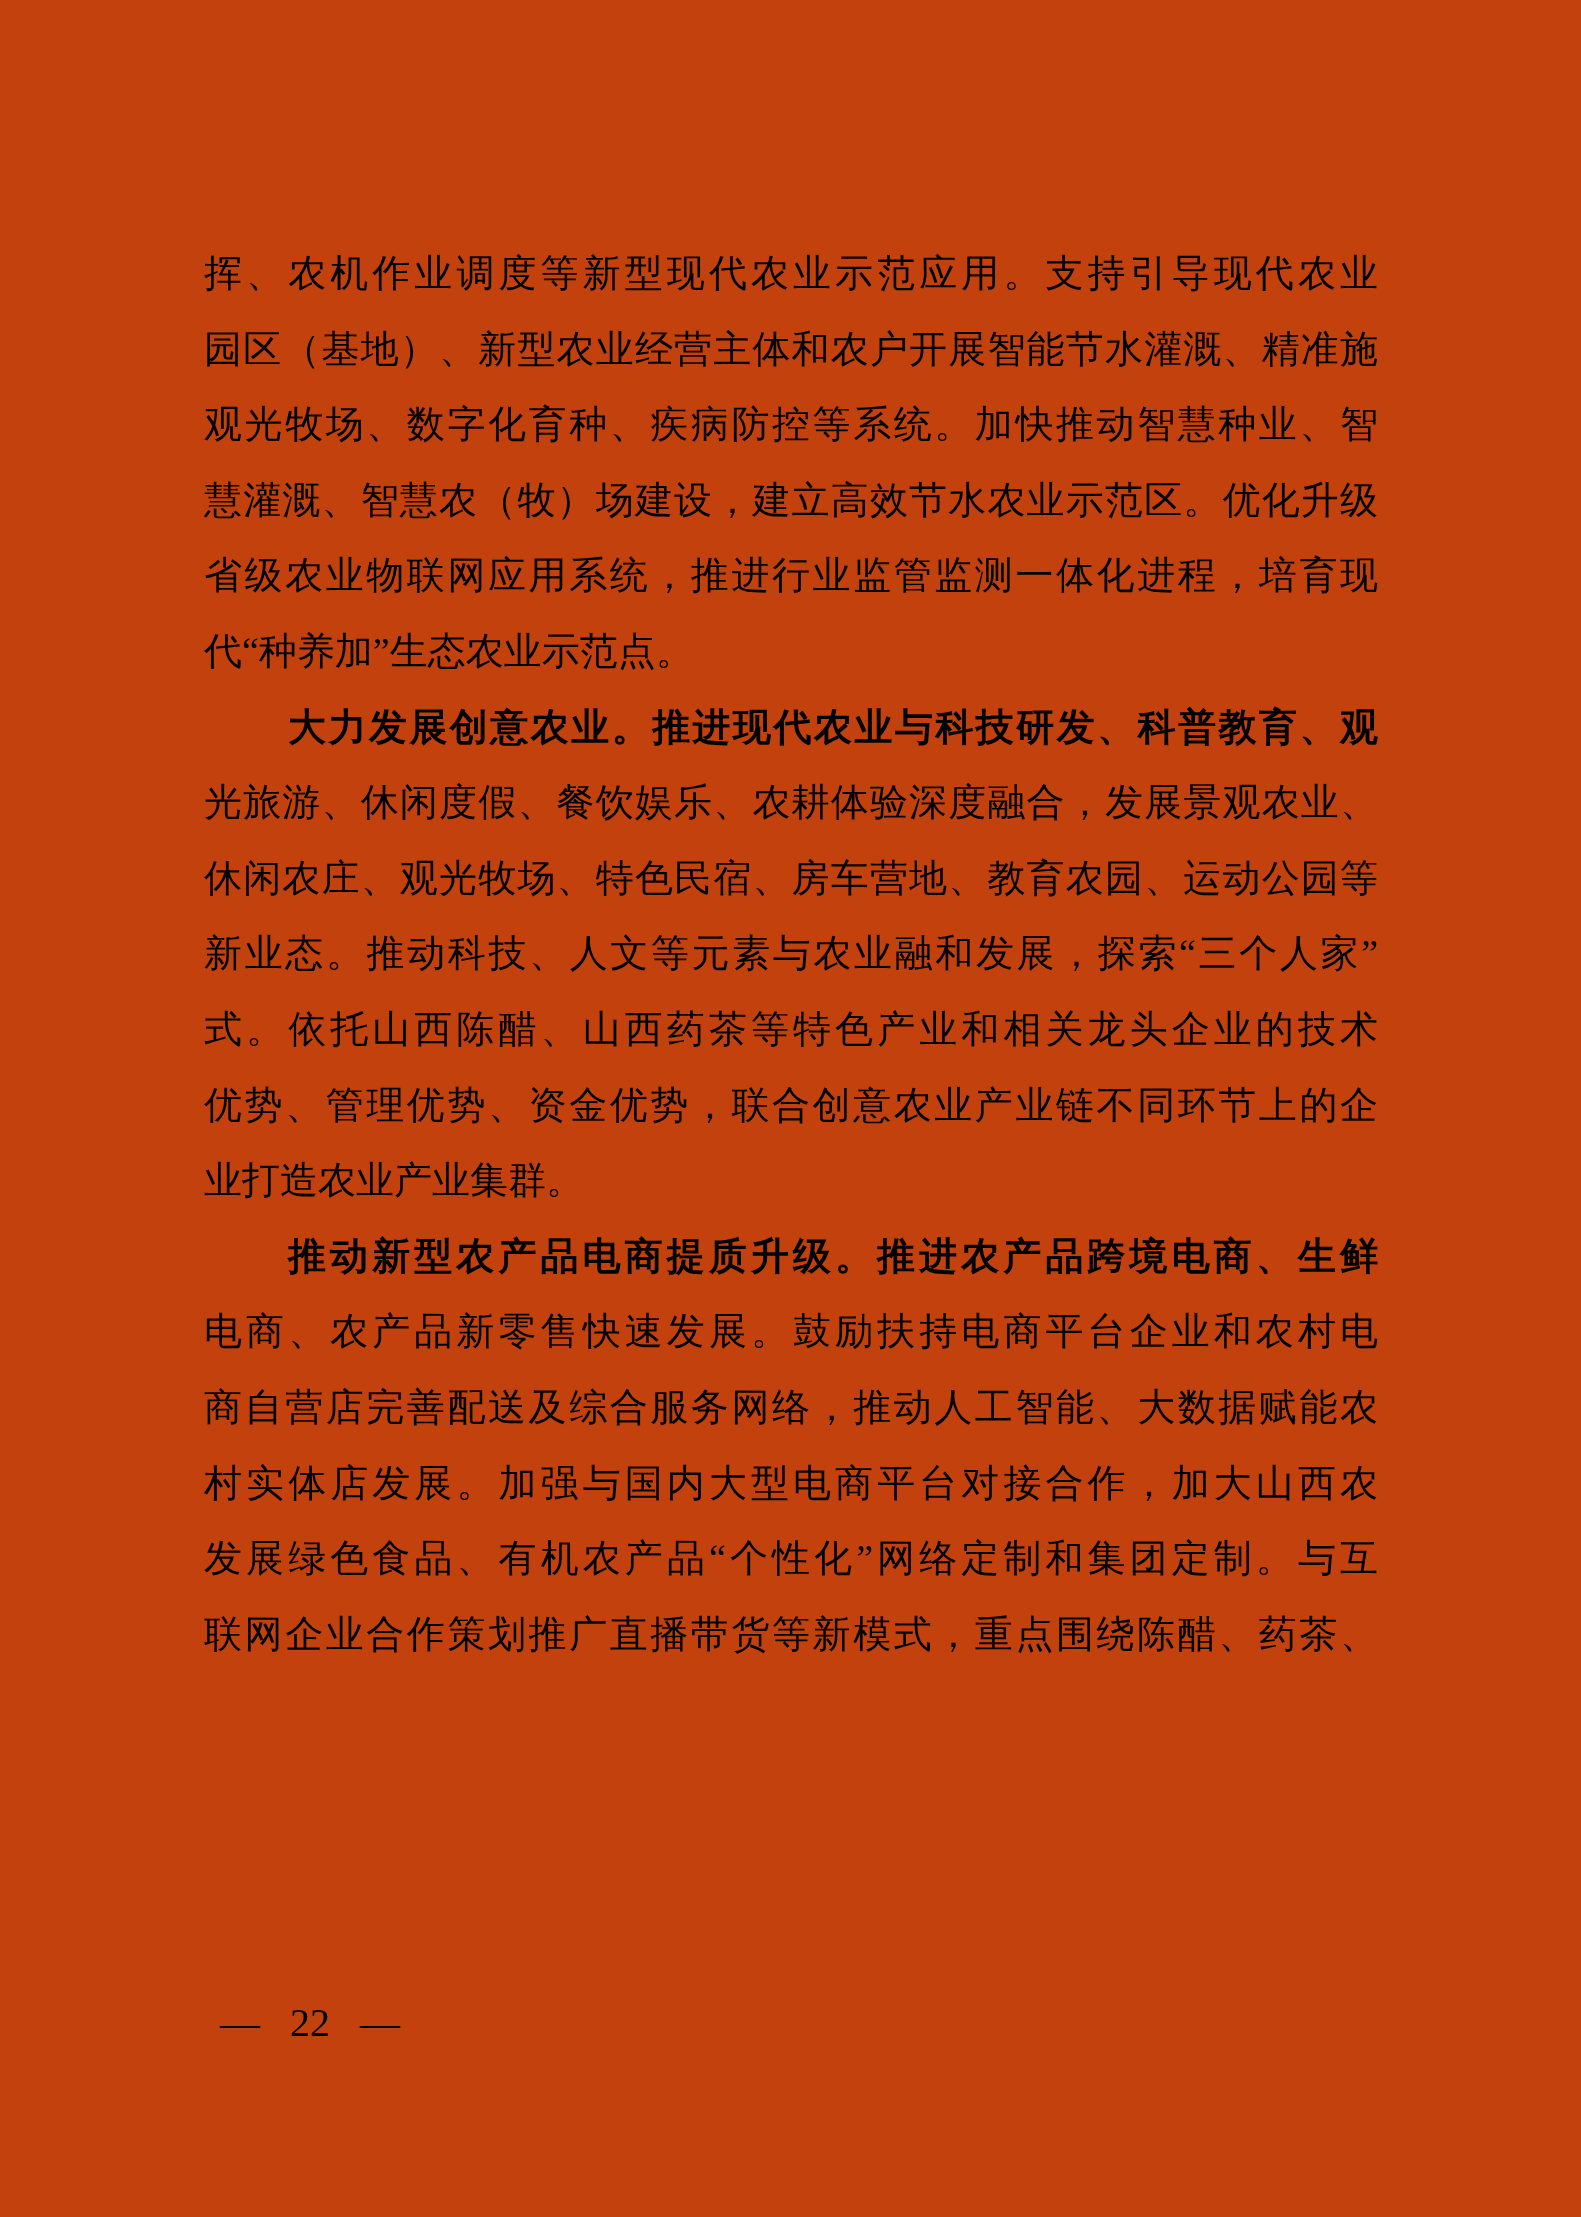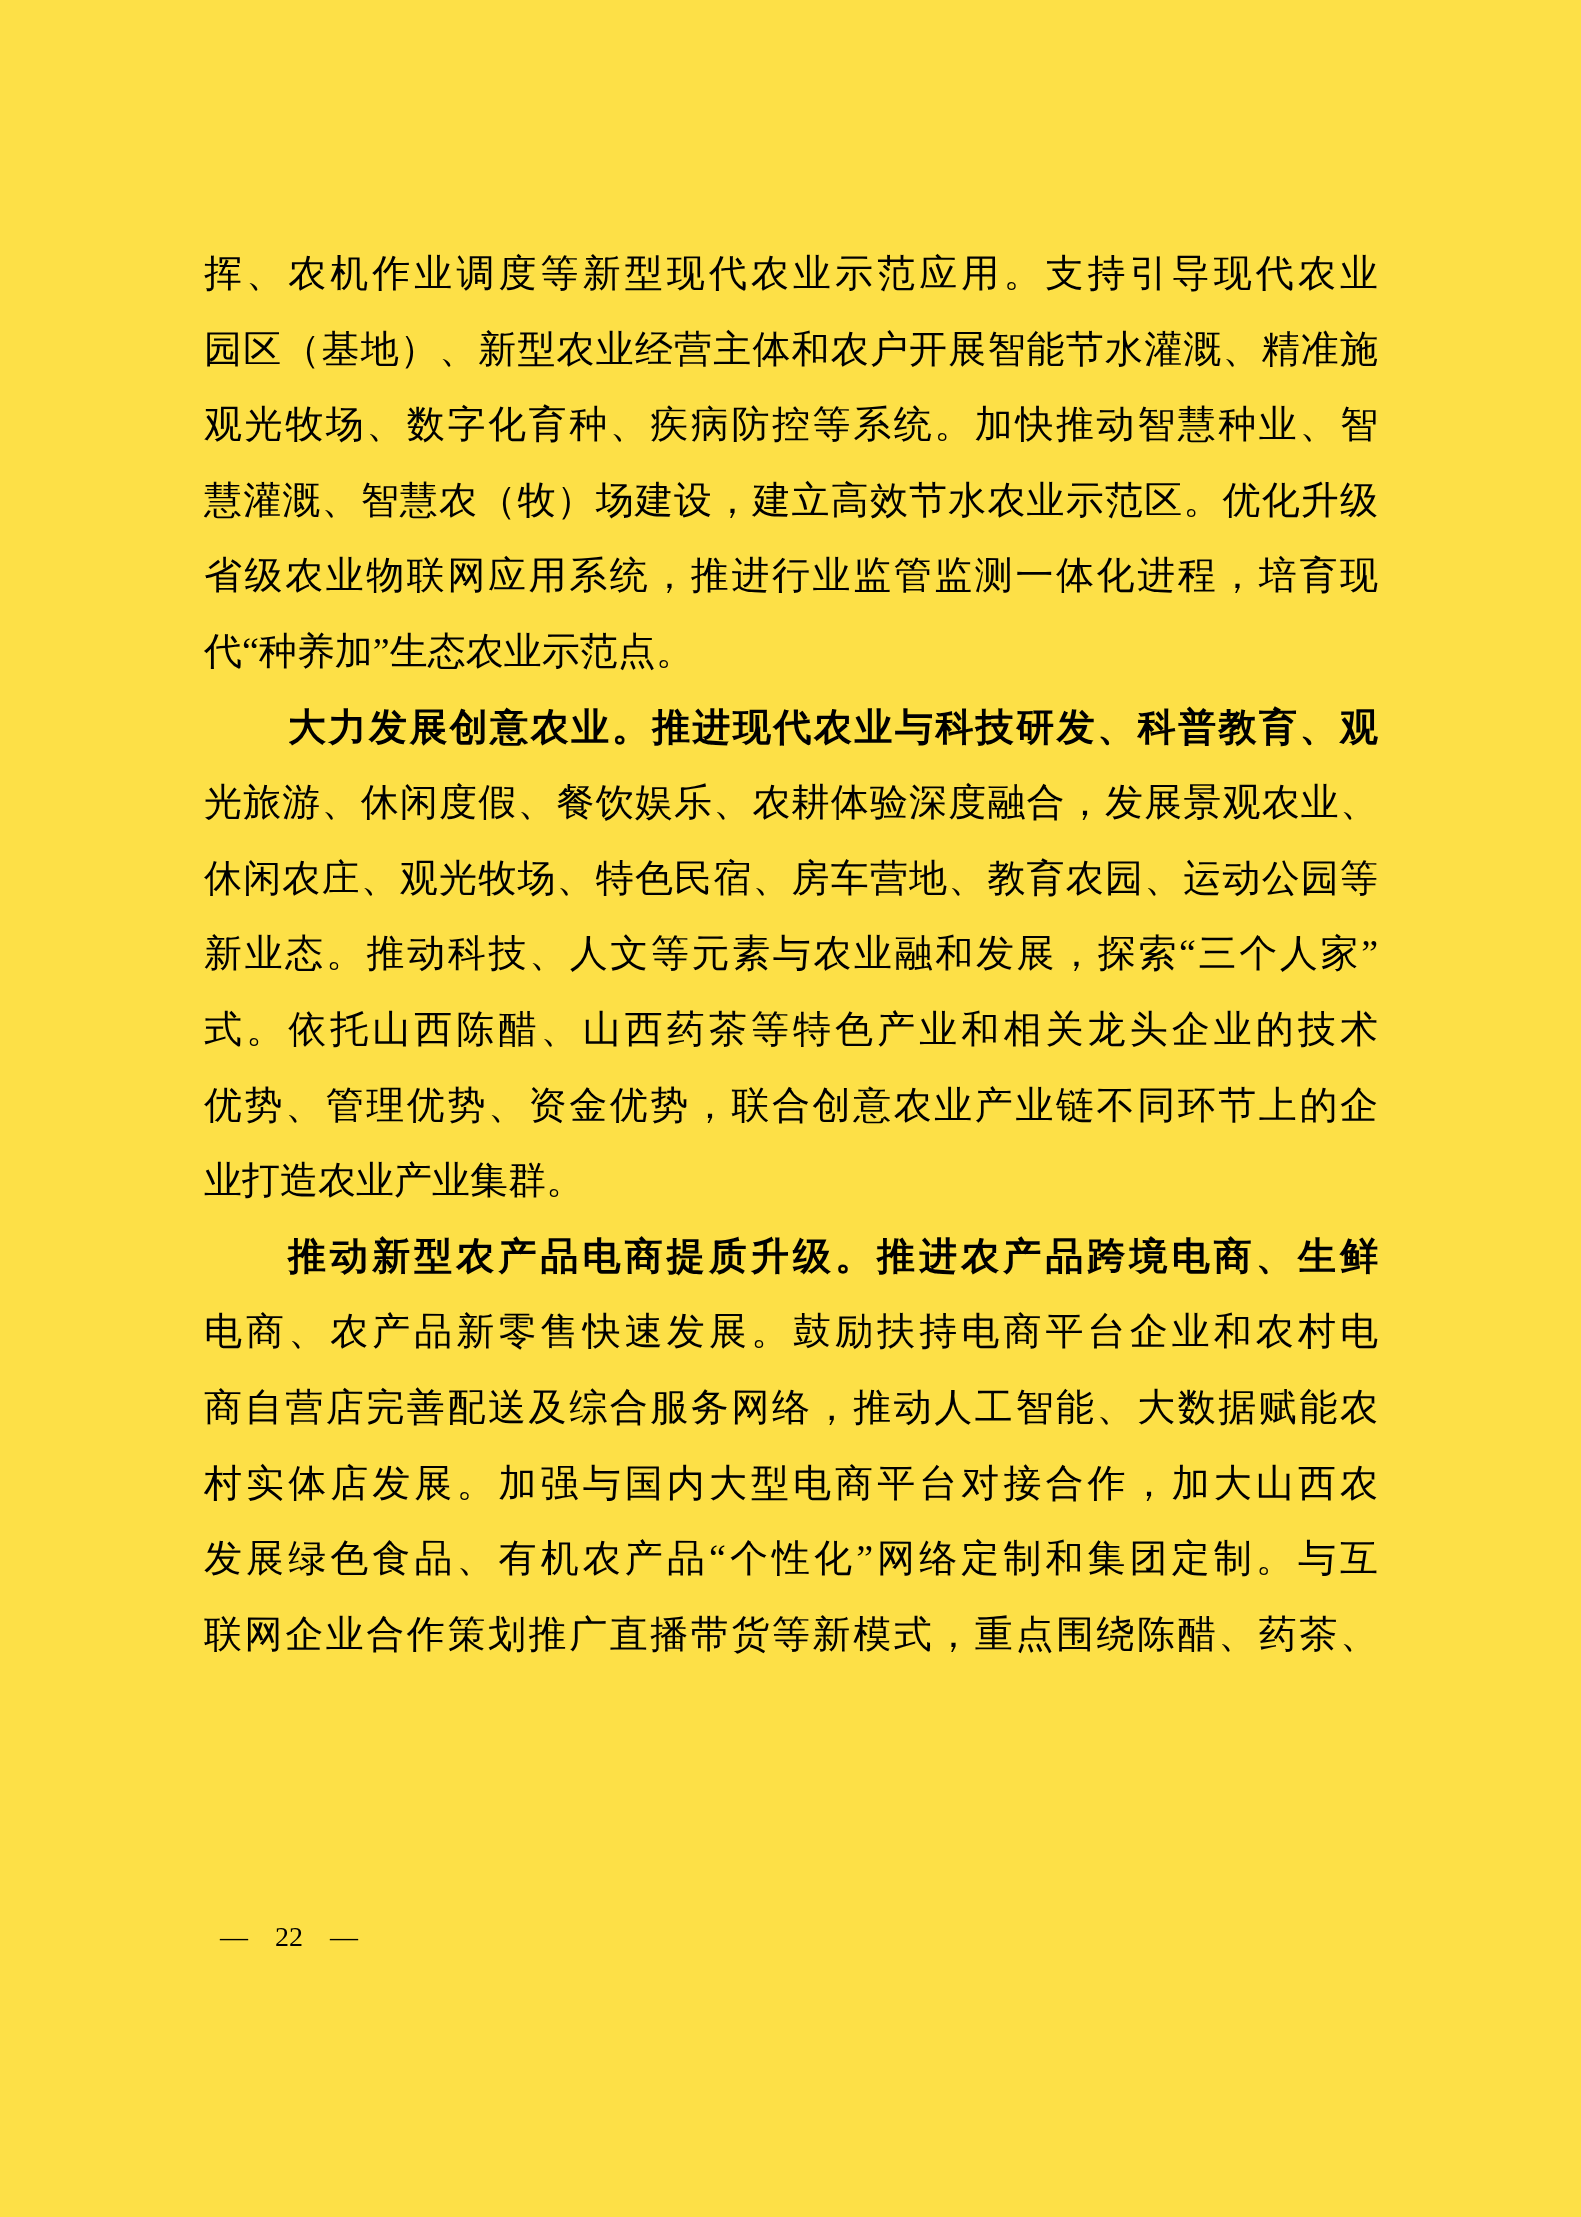--- a/index.html
+++ b/index.html
@@ -4,21 +4,21 @@
 <style>
   html, body {
     margin: 0;
     padding: 0;
     background: #ffffff;
   }
   .page {
     position: relative;
     width: 1581px;
     height: 2217px;
-    background: #fde047;
+    background: #c2410c;
     color: #000000;
     font-family: "Liberation Serif", serif;
     overflow: hidden;
   }
   .textblock {
     position: absolute;
     left: 204px;
     top: 236px;
     width: 1174px;
   }
@@ -39,24 +39,24 @@
     text-indent: 84px;
     font-weight: bold;
   }
   .line.para-end {
     text-align: right;
     text-align-last: left;
   }
   .pagenum {
     position: absolute;
     left: 220px;
-    top: 1912px;
+    top: 1998px;
     height: 50px;
     line-height: 50px;
-    font-size: 28px;
+    font-size: 40px;
     word-spacing: 20px;
     font-family: "Liberation Serif", serif;
     color: #000000;
     white-space: pre;
   }
 </style>
 </head>
 <body>
 
 <div class="page">

